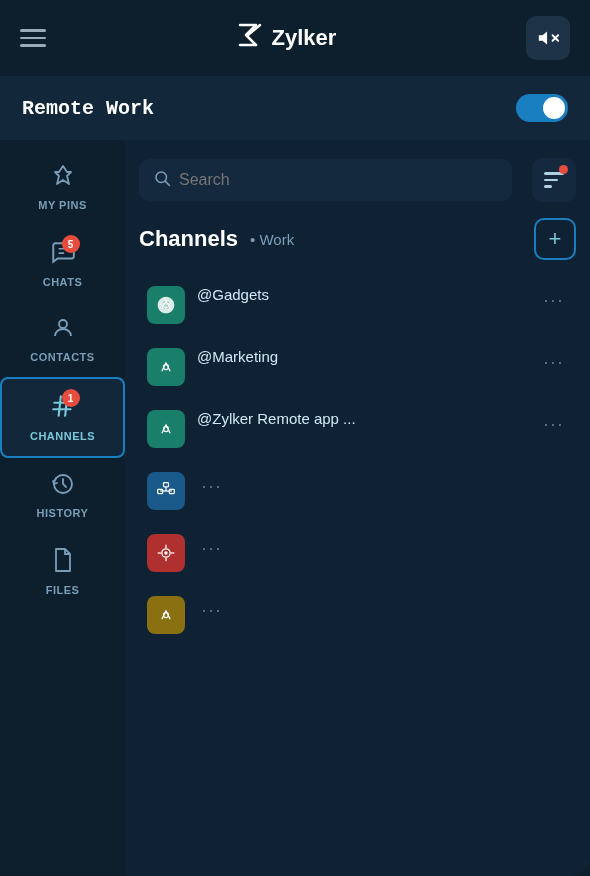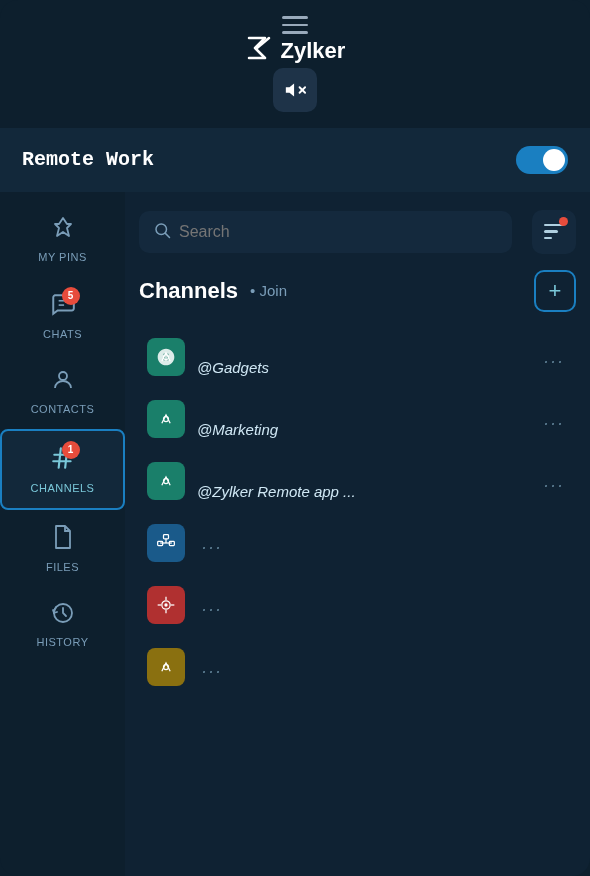--- a/index.html
+++ b/index.html
@@ -13,21 +13,20 @@
       border-radius: 18px;
     }
 
     
     .top-header {
       display: flex;
       align-items: center;
       justify-content: space-between;
       padding: 16px 20px;
       background: #0d1f2d;
-      flex-direction: column;
     }
     .hamburger-icon {
       display: flex;
       flex-direction: column;
       gap: 5px;
       cursor: pointer;
     }
     .hamburger-icon span {
       display: block;
       width: 26px;
@@ -142,21 +141,21 @@
       border: 2px solid #1a7fc1;
       color: #7ac8d9;
     }
     .sidebar-item-icon {
       font-size: 24px;
       margin-bottom: 5px;
       position: relative;
     }
     .sidebar-item-label {
       font-size: 11px;
-      font-weight: 400;
+      font-weight: 700;
       letter-spacing: 0.5px;
       text-transform: uppercase;
     }
     .badge {
       position: absolute;
       top: -4px;
       right: -4px;
       background: #e74c3c;
       color: #fff;
       font-size: 10px;
@@ -282,26 +281,25 @@
     }
 
     
     .channel-list {
       display: flex;
       flex-direction: column;
       gap: 4px;
     }
     .channel-item {
       display: flex;
-      align-items: flex-end;
+      align-items: flex-start;
       padding: 10px 8px;
       border-radius: 8px;
       cursor: pointer;
       gap: 12px;
-      font-style: italic;
     }
     .channel-avatar {
       width: 38px;
       height: 38px;
       border-radius: 8px;
       display: flex;
       align-items: center;
       justify-content: center;
       font-size: 17px;
       flex-shrink: 0;
@@ -407,38 +405,38 @@
           <line x1="4" y1="9" x2="20" y2="9" stroke="#7ac8d9" stroke-width="2" stroke-linecap="round"></line>
           <line x1="3" y1="15" x2="19" y2="15" stroke="#7ac8d9" stroke-width="2" stroke-linecap="round"></line>
         </svg>
         <span class="badge">1</span>
       </div>
       <span class="sidebar-item-label">CHANNELS</span>
     </div>
 
     <div class="sidebar-item">
       <div class="sidebar-item-icon">
-        <svg width="22" height="26" viewBox="0 0 22 26" fill="none">
-          <path d="M4 2h9l5 5v17H4V2z" stroke="#7a9db8" stroke-width="1.8" fill="none" stroke-linejoin="round"></path>
-          <path d="M13 2v5h5" stroke="#7a9db8" stroke-width="1.8" fill="none"></path>
-        </svg>
-      </div>
-      <span class="sidebar-item-label">FILES</span>
-    </div>
-
-    <div class="sidebar-item">
-      <div class="sidebar-item-icon">
         <svg width="24" height="24" viewBox="0 0 24 24" fill="none">
           <circle cx="12" cy="12" r="9" stroke="#7a9db8" stroke-width="1.8"></circle>
           <polyline points="12,7 12,12 15,15" stroke="#7a9db8" stroke-width="1.8" stroke-linecap="round"></polyline>
           <path d="M3 12 A9 9 0 0 1 5 6" stroke="#7a9db8" stroke-width="1.8" stroke-linecap="round"></path>
           <polyline points="2,9 3,12 6,11" stroke="#7a9db8" stroke-width="1.8" stroke-linecap="round" stroke-linejoin="round"></polyline>
         </svg>
       </div>
       <span class="sidebar-item-label">HISTORY</span>
+    </div>
+
+    <div class="sidebar-item">
+      <div class="sidebar-item-icon">
+        <svg width="22" height="26" viewBox="0 0 22 26" fill="none">
+          <path d="M4 2h9l5 5v17H4V2z" stroke="#7a9db8" stroke-width="1.8" fill="none" stroke-linejoin="round"></path>
+          <path d="M13 2v5h5" stroke="#7a9db8" stroke-width="1.8" fill="none"></path>
+        </svg>
+      </div>
+      <span class="sidebar-item-label">FILES</span>
     </div>
 
   </div>
 
   <div class="content-area">
 
     <div class="search-bar-row">
       <div class="search-bar">
         <span class="search-icon">
           <svg width="18" height="18" viewBox="0 0 24 24" fill="none">
@@ -454,21 +452,21 @@
           <span></span>
           <span></span>
         </div>
         <div class="filter-btn-dot"></div>
       </button>
     </div>
 
     <div class="channels-header">
       <div class="channels-title-group">
         <span class="channels-title">Channels</span>
-        <span class="join-link">Join</span>
+        <span class="join-link">Work</span>
       </div>
       <button class="add-btn">+</button>
     </div>
 
     <div class="channel-list">
 
       <div class="channel-item">
         <div class="channel-avatar teal">
           <svg width="20" height="20" viewBox="0 0 24 24" fill="none">
               <path d="M12 2C6.48 2 2 6.48 2 12s4.48 10 10 10 10-4.48 10-10S17.52 2 12 2zm-1 14H9V8h2v8zm4 0h-2V8h2v8z" fill="white" opacity="0.85"></path>

